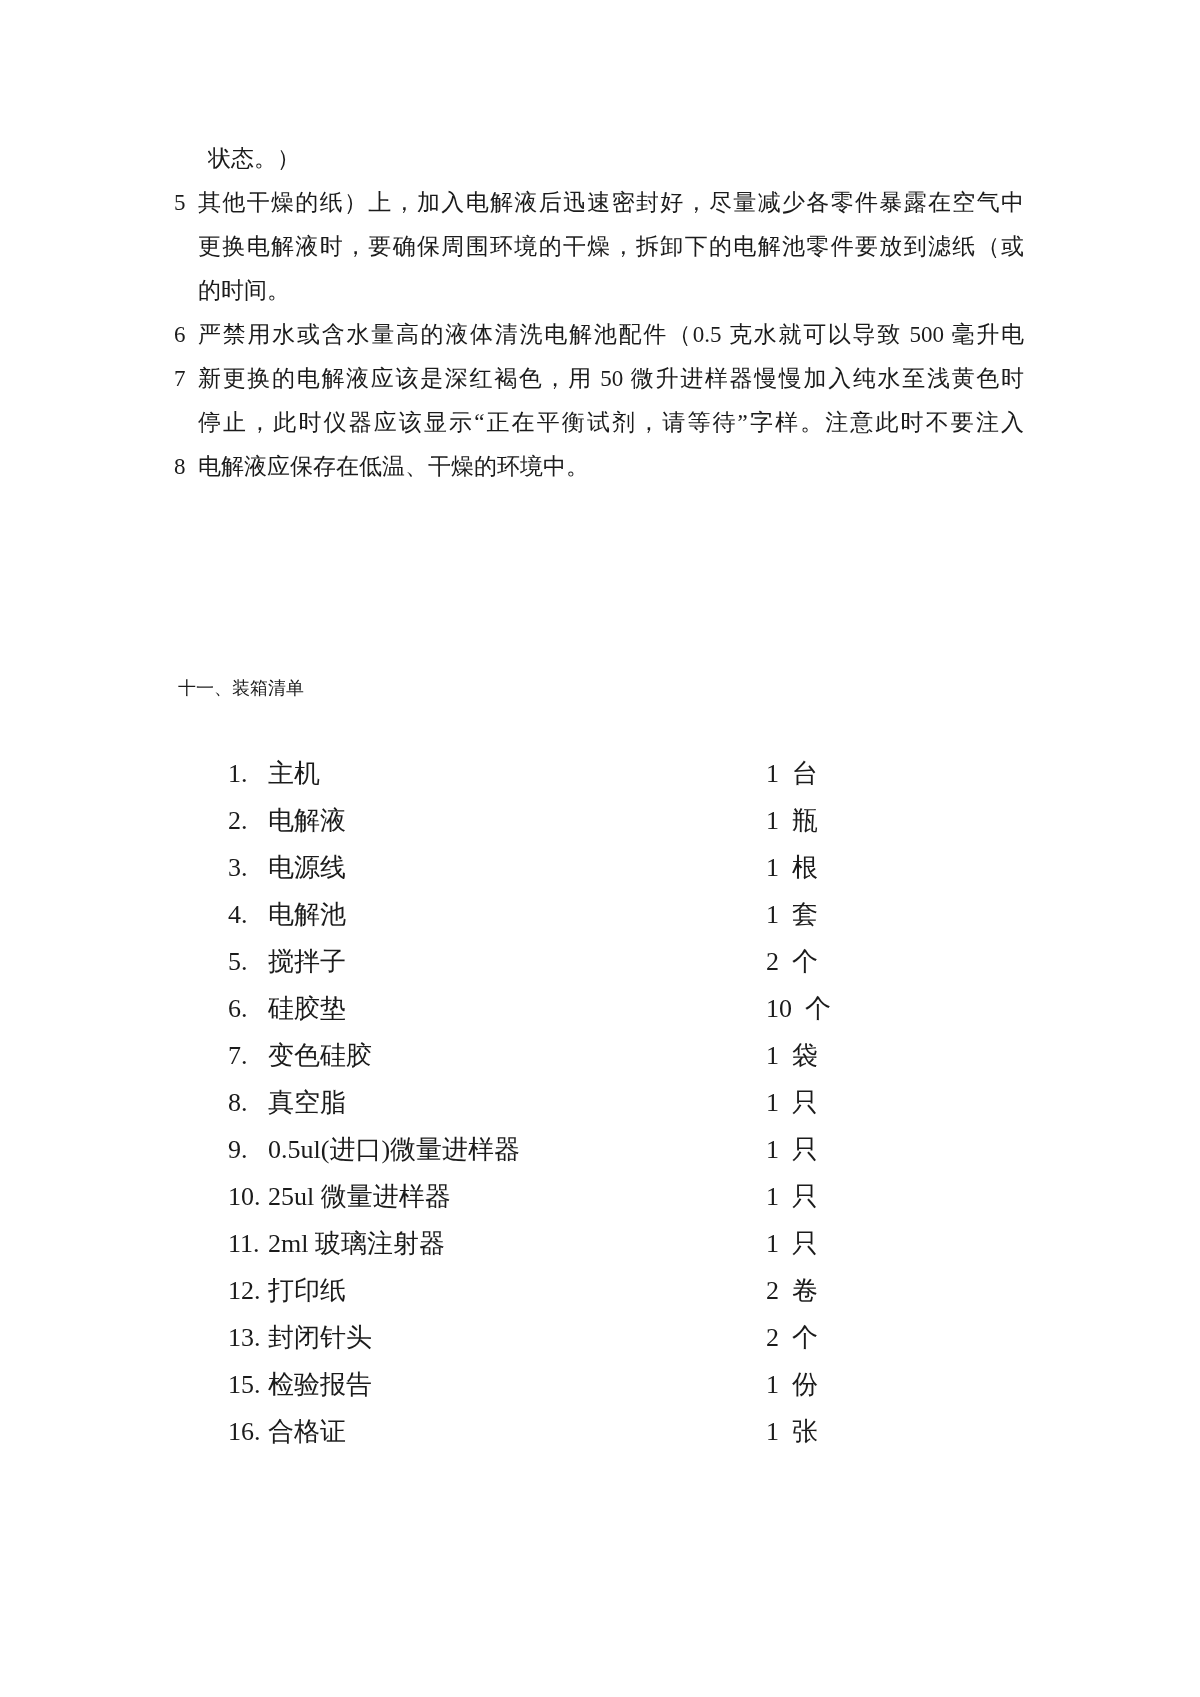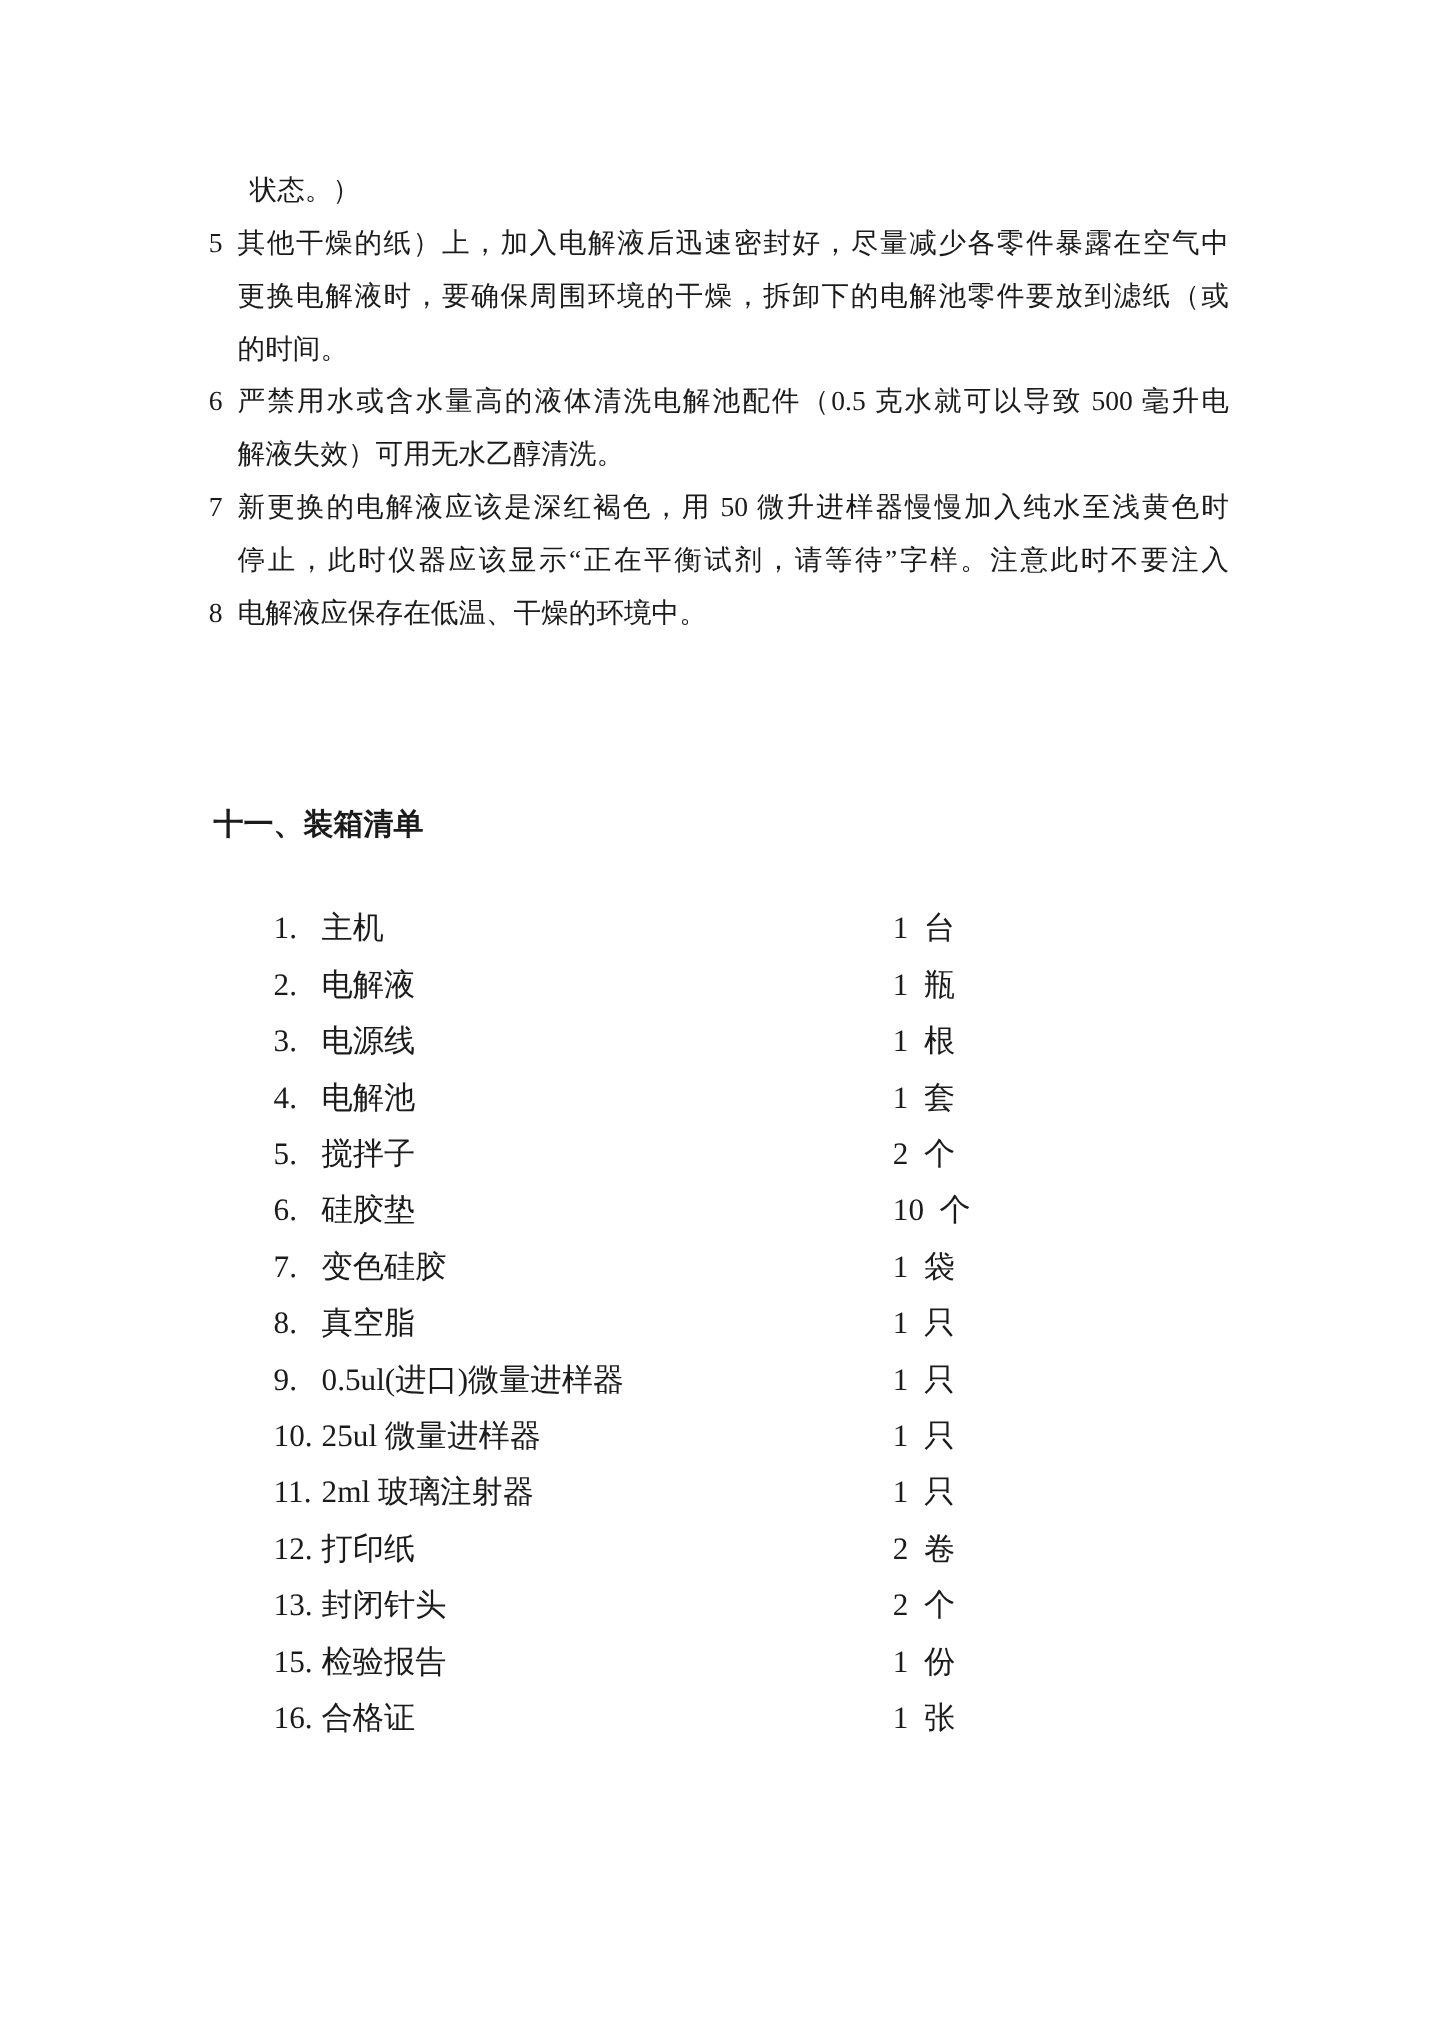--- a/index.html
+++ b/index.html
@@ -48,22 +48,22 @@
   .pline.last {
     text-align: left;
     text-align-last: left;
   }
 
   
   .packing-heading {
     position: absolute;
     left: 178px;
     top: 670px;
-    font-size: 25px;
-    font-weight: bold;
+    font-size: 18px;
+    font-weight: normal;
     line-height: 36px;
   }
   .plist {
     position: absolute;
     left: 228px;
     top: 750px;
     width: 800px;
     font-size: 26px;
   }
   .prow {
@@ -71,21 +71,21 @@
     height: 47px;
     line-height: 47px;
     white-space: nowrap;
   }
   .pidx {
     display: inline-block;
     width: 40px;
   }
   .pqty {
     position: absolute;
-    left: 516px;
+    left: 538px;
     top: 0;
   }
   .pqty .unit {
     margin-left: 13px;
   }
 </style>
 </head>
 <body>
 
 <div class="notes">
@@ -94,21 +94,20 @@
     </div>
     <div class="para">
       <span class="pnum">5</span>
       <div class="pline">其他干燥的纸）上，加入电解液后迅速密封好，尽量减少各零件暴露在空气中</div>
       <div class="pline">更换电解液时，要确保周围环境的干燥，拆卸下的电解池零件要放到滤纸（或</div>
       <div class="pline last">的时间。</div>
     </div>
     <div class="para">
       <span class="pnum">6</span>
       <div class="pline">严禁用水或含水量高的液体清洗电解池配件（0.5 克水就可以导致 500 毫升电</div>
-      <div class="pline last">解液失效）可用无水乙醇清洗。</div>
     </div>
     <div class="para">
       <span class="pnum">7</span>
       <div class="pline">新更换的电解液应该是深红褐色，用 50 微升进样器慢慢加入纯水至浅黄色时</div>
       <div class="pline">停止，此时仪器应该显示“正在平衡试剂，请等待”字样。注意此时不要注入</div>
     </div>
     <div class="para">
       <span class="pnum">8</span>
       <div class="pline last">电解液应保存在低温、干燥的环境中。</div>
     </div>

